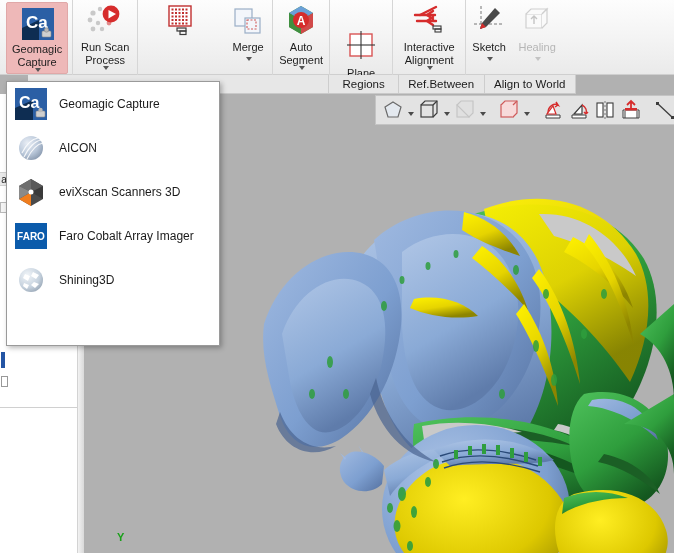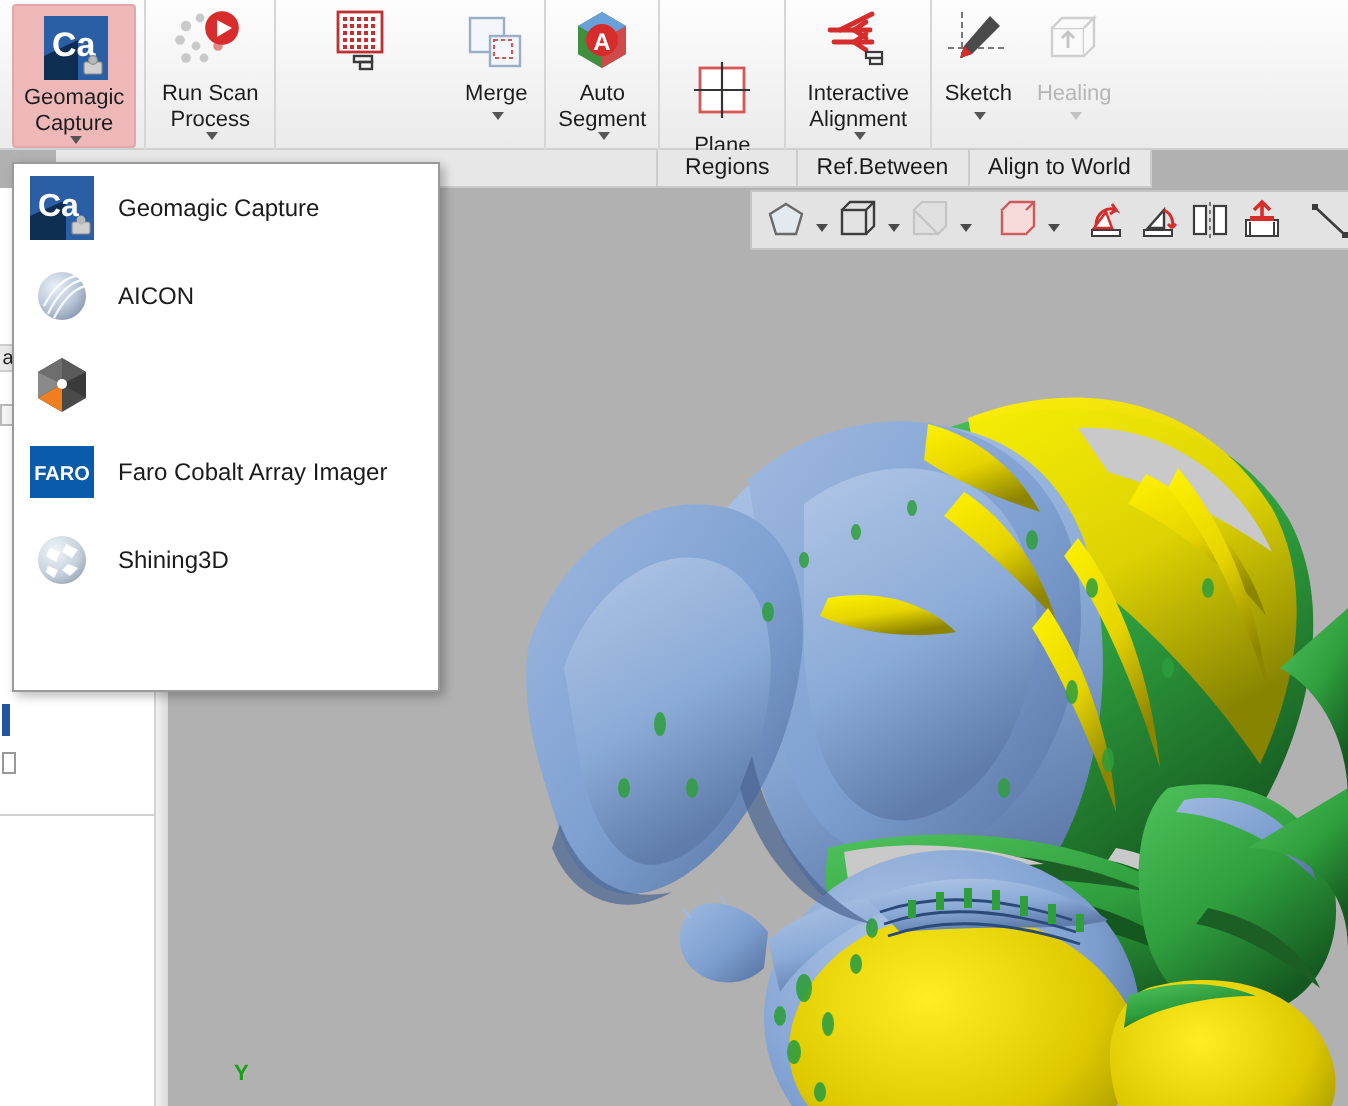--- a/index.html
+++ b/index.html
@@ -561,20 +561,21 @@
       <svg width="32" height="32" viewBox="0 0 32 32">
         <polygon points="16,3 28,10 28,23 16,30 4,23 4,10" fill="#4a4a4a"></polygon>
         <polygon points="16,3 16,16 4,10" fill="#6e6e6e"></polygon>
         <polygon points="16,16 28,10 28,23" fill="#3a3a3a"></polygon>
         <polygon points="4,23 16,16 16,30" fill="#f07d1e"></polygon>
         <polygon points="16,16 4,10 4,23" fill="#8a8a8a"></polygon>
         <path d="M16 16 L16 3 L28 10 Z" fill="#5a5a5a"></path>
         <circle cx="16" cy="16" r="2.5" fill="#ffffff"></circle>
       </svg>
     </span>
+    <span class="mi-lbl">eviXscan Scanners 3D</span>
   </div>
 
   <div class="mi">
     <span class="mi-ico">
       <svg width="32" height="32" viewBox="0 0 32 32">
         <rect x="0" y="3" width="32" height="26" fill="#0b5bab"></rect>
         <text x="16" y="20" text-anchor="middle" font-family="Liberation Sans, sans-serif" font-size="10" font-weight="bold" fill="#ffffff">FARO</text>
       </svg>
     </span>
     <span class="mi-lbl">Faro Cobalt Array Imager</span>

